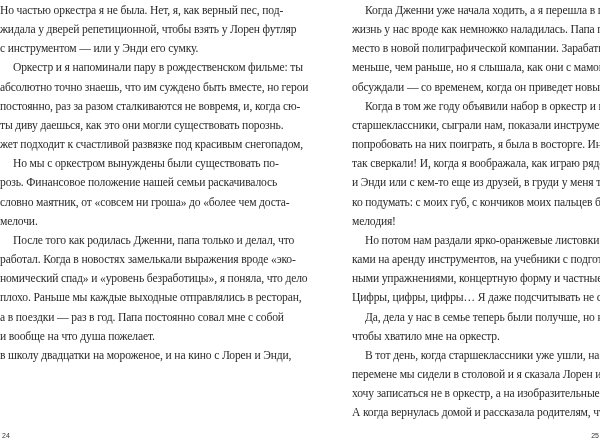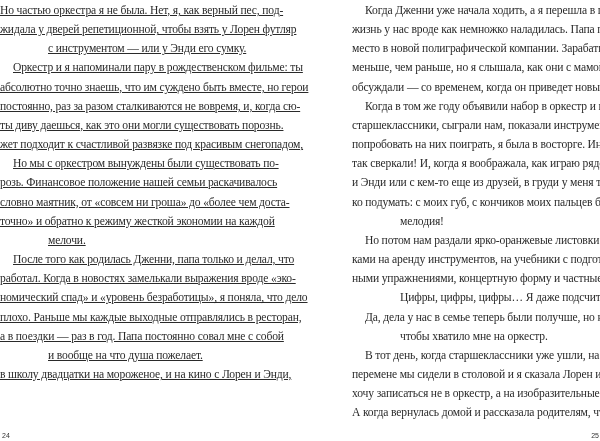--- a/index.html
+++ b/index.html
@@ -1,29 +1,29 @@
 <!DOCTYPE html>
 <html><head>
 <meta charset="utf-8">
 <style>
   html, body { margin: 0; padding: 0; }
   body {
     width: 600px; height: 441px; background: #ffffff; position: relative; overflow: hidden;
     font-family: "Liberation Serif", "DejaVu Serif", serif; color: #2a2a2a;
   }
   .page { position: absolute; top: 1px; }
-  .page-left { left: 0; width: 249px; text-decoration: underline; }
+  .page-left { left: 0; width: 249px; }
   .page-right { left: 352px; width: 248px; }
   .para {
     margin: 0; font-size: 11.6px; line-height: 19.15px; text-align: justify;
     text-indent: 13px; letter-spacing: -0.15px; hyphens: manual;
   }
   .para.noindent { text-indent: 0; }
   .line { display: block; white-space: nowrap; text-align-last: justify; text-align: justify; }
-  .line.last { text-align-last: left; padding-left: 48px; }
+  .line.last { text-align-last: left; }
   .line.first { padding-left: 13px; }
   .para .line { text-indent: 0; }
   .pagenum {
     position: absolute; font-family: "Liberation Sans", "DejaVu Sans", sans-serif;
     font-size: 7px; color: #333; top: 432px;
   }
   .pagenum-left { left: 2px; }
   .pagenum-right { right: 1px; }
 </style>
 </head>
@@ -39,21 +39,20 @@
     <span class="line first">Оркестр и я напоминали пару в рождественском фильме: ты</span>
     <span class="line">абсолютно точно знаешь, что им суждено быть вместе, но герои</span>
     <span class="line">постоянно, раз за разом сталкиваются не вовремя, и, когда сю-</span>
     <span class="line">ты диву даешься, как это они могли существовать порознь.</span>
     <span class="line">жет подходит к счастливой развязке под красивым снегопадом,</span>
   </div>
   <div class="para">
     <span class="line first">Но мы с оркестром вынуждены были существовать по-</span>
     <span class="line">розь. Финансовое положение нашей семьи раскачивалось</span>
     <span class="line">словно маятник, от «совсем ни гроша» до «более чем доста-</span>
-    <span class="line">точно» и обратно к режиму жесткой экономии на каждой</span>
     <span class="line last">мелочи.</span>
   </div>
   <div class="para">
     <span class="line first">После того как родилась Дженни, папа только и делал, что</span>
     <span class="line">работал. Когда в новостях замелькали выражения вроде «эко-</span>
     <span class="line">номический спад» и «уровень безработицы», я поняла, что дело</span>
     <span class="line">плохо. Раньше мы каждые выходные отправлялись в ресторан,</span>
     <span class="line">а в поездки — раз в год. Папа постоянно совал мне с собой</span>
     <span class="line last">и вообще на что душа пожелает.</span>
     <span class="line">в школу двадцатки на мороженое, и на кино с Лорен и Энди,</span>

